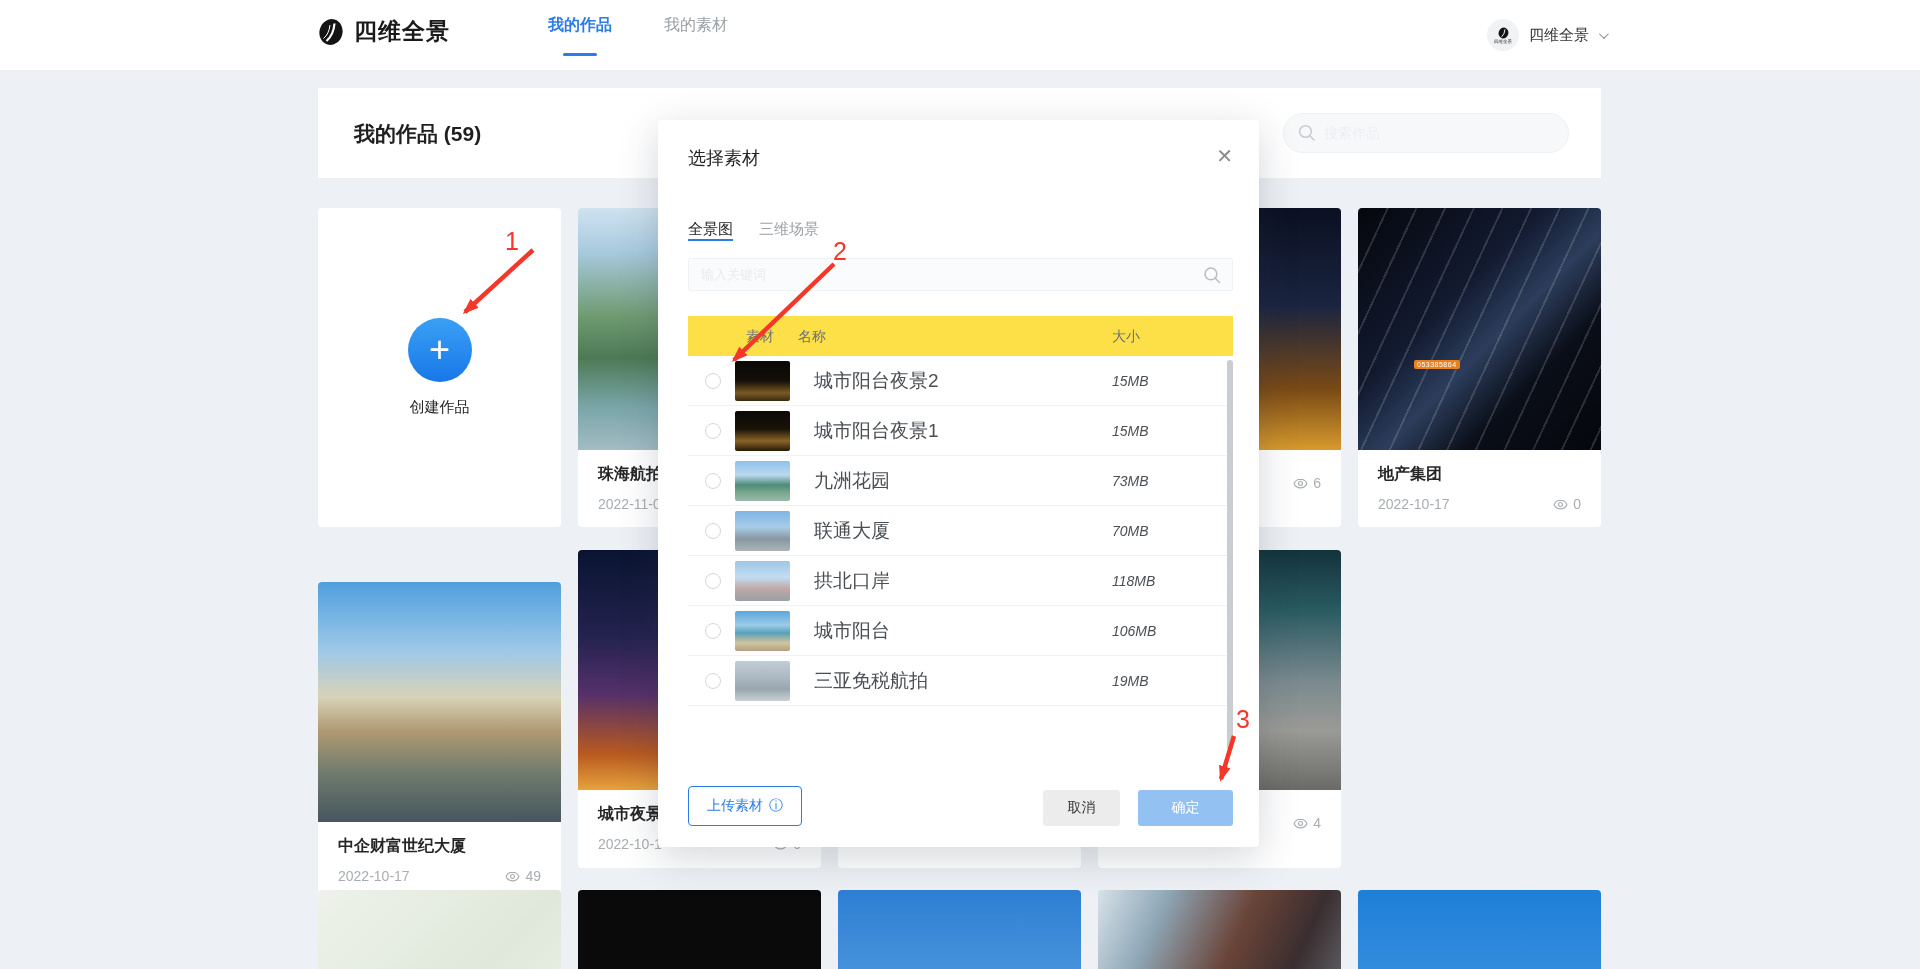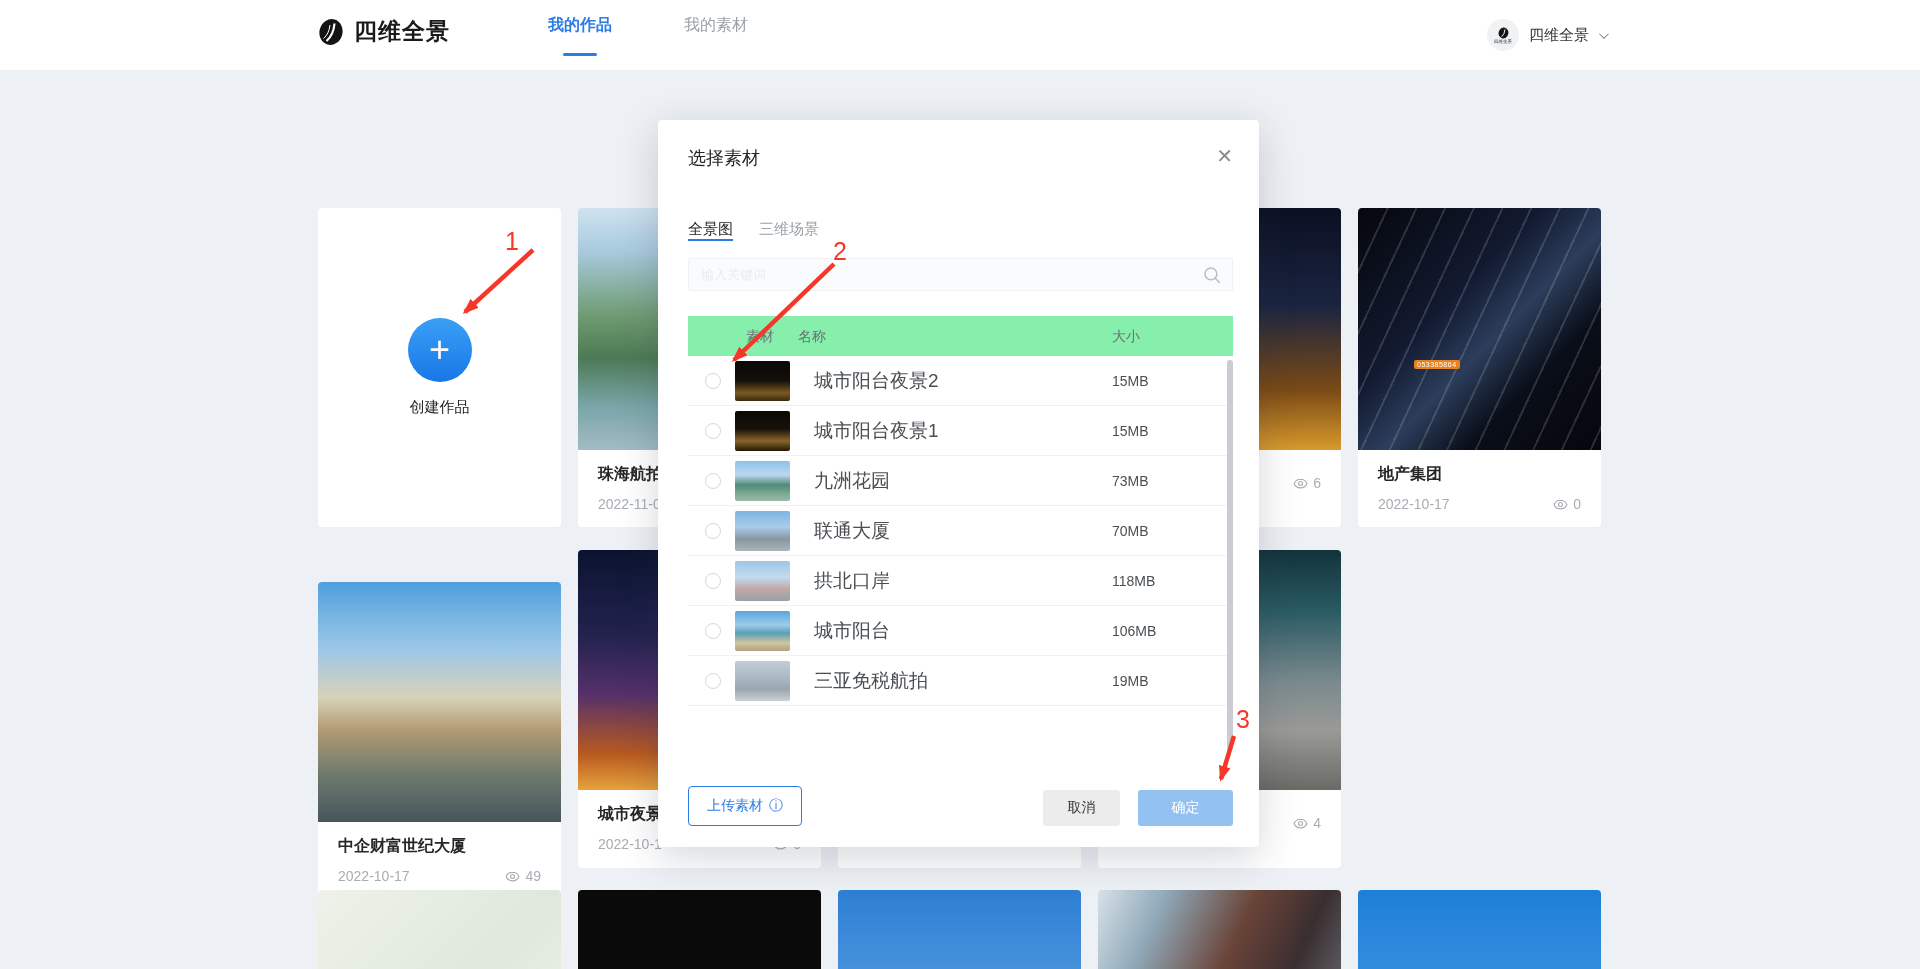--- a/index.html
+++ b/index.html
@@ -4,21 +4,21 @@
 <style>
   * { margin:0; padding:0; box-sizing:border-box; }
   html,body { width:1920px; height:969px; }
   body { font-family:"Liberation Sans","DejaVu Sans",sans-serif; background:#edf0f4; }
   .stage { position:relative; width:1920px; height:969px; overflow:hidden; background:#edf0f4; }
 
   
   .hdr { position:absolute; top:0; left:0; width:1920px; height:70px; background:#fff; z-index:5; }
   .logo { position:absolute; left:318px; top:16px; display:flex; align-items:center; gap:10px; }
   .logo-text { font-size:23px; font-weight:bold; color:#1a1a1a; letter-spacing:1px; }
-  .nav { position:absolute; left:548px; top:0; height:54px; display:flex; gap:72px; align-items:center; }
+  .nav { position:absolute; left:548px; top:0; height:54px; display:flex; gap:52px; align-items:center; }
   .nav-item { position:relative; font-size:16px; color:#9aa0a6; cursor:pointer; height:70px; line-height:66px; }
   .nav-item.active { color:#2b7ce5; font-weight:bold; }
   .nav-item.active::after { content:""; position:absolute; left:50%; transform:translateX(-50%); bottom:6px; width:34px; height:3px; border-radius:2px; background:#2b7ce5; }
   .userchip { position:absolute; right:314px; top:0; height:70px; display:flex; align-items:center; gap:10px; cursor:pointer; }
   .avatar { width:32px; height:32px; border-radius:50%; background:#f1f2f4; display:flex; flex-direction:column; align-items:center; justify-content:center; line-height:1; }
   .avatar .mini-name { font-size:5px; color:#333; transform:scale(.9); }
   .user-name { font-size:15px; color:#333; }
   .chev { width:7px; height:7px; border-right:1.5px solid #888; border-bottom:1.5px solid #888; transform:rotate(45deg) translateY(-2px); }
 
   
@@ -62,30 +62,30 @@
   .modal { position:absolute; left:658px; top:120px; width:601px; height:727px; background:#fff; border-radius:4px; box-shadow:0 10px 40px rgba(40,50,70,.20); z-index:10; }
   .m-title { position:absolute; left:30px; top:26px; font-size:18px; color:#262626; }
   .m-close { position:absolute; right:26px; top:26px; font-size:20px; color:#8c8c8c; cursor:pointer; line-height:1; }
   .m-tabs { position:absolute; left:30px; top:100px; display:flex; gap:26px; font-size:15px; }
   .m-tab { color:#9aa0a6; cursor:pointer; }
   .m-tab.active { color:#262626; font-weight:500; border-bottom:2px solid #2b7ce5; }
   .m-search { position:absolute; left:30px; top:138px; width:545px; height:33px; background:#fafbfc; border:1px solid #f0f1f3; border-radius:2px; }
   .m-search input { width:100%; height:100%; border:0; outline:0; background:transparent; padding:0 36px 0 12px; font-size:13px; color:#333; }
   .m-search input::placeholder { color:#e9ebee; }
   .m-search .mag { position:absolute; right:10px; top:7px; }
-  .m-thead { position:absolute; left:30px; top:196px; width:545px; height:40px; background:#86efac; font-size:14px; color:#6b7075; line-height:40px; }
+  .m-thead { position:absolute; left:30px; top:196px; width:545px; height:40px; background:#fde047; font-size:14px; color:#6b7075; line-height:40px; }
   .m-thead .h-mat { position:absolute; left:58px; }
   .m-thead .h-name { position:absolute; left:110px; }
   .m-thead .h-size { position:absolute; left:424px; }
   .m-tbody { position:absolute; left:30px; top:236px; width:545px; }
   .mrow { position:relative; height:50px; display:flex; align-items:center; border-bottom:1px solid #f0f1f3; }
   .radio { width:16px; height:16px; border-radius:50%; border:1px solid #d4d7dc; margin-left:17px; background:#fff; flex:0 0 auto; cursor:pointer; }
   .thumb { width:55px; height:40px; border-radius:2px; margin-left:14px; flex:0 0 auto; }
   .mname { margin-left:24px; font-size:19px; color:#4a4f54; }
-  .msize { position:absolute; left:424px; font-size:14px; color:#4a4f54; }
+  .msize { position:absolute; left:424px; font-size:14px; color:#4a4f54;font-style:italic; }
   .t0 { background:linear-gradient(180deg,#0a0806 0%,#14100a 50%,#7a5a22 80%,#3a2a10 100%); }
   .t1 { background:linear-gradient(180deg,#0b0906 0%,#191209 45%,#8a6428 75%,#241806 100%); }
   .t2 { background:linear-gradient(180deg,#8ec2ea 0%,#bcd8ee 35%,#4e8a78 60%,#7aa890 80%,#9ab8a8 100%); }
   .t3 { background:linear-gradient(180deg,#b8c6d4 0%,#90a4b4 40%,#6a8090 70%,#8a9aa8 100%); }
   .t4 { background:linear-gradient(180deg,#7db4e4 0%,#a8cce8 40%,#8898a0 70%,#aab4b8 100%); }
   .t5 { background:linear-gradient(180deg,#9cc6e8 0%,#c2dcf0 40%,#c0a8a4 70%,#98a0a8 100%); }
   .t6 { background:linear-gradient(180deg,#5aa6dc 0%,#9ccce8 35%,#58a0b8 55%,#d2c49e 80%,#b0a080 100%); }
   .t7 { background:linear-gradient(180deg,#c2ccd6 0%,#aab6c0 45%,#9aa6ae 70%,#c8d0d6 100%); }
   .m-scrollbar { position:absolute; left:569px; top:240px; width:6px; height:390px; border-radius:3px; background:#c9ccd1; }
   .m-upload { position:absolute; left:30px; top:666px; height:40px; padding:0 18px; border:1px solid #2b7ce5; border-radius:4px; background:#fff; color:#2b7ce5; font-size:14px; display:flex; align-items:center; gap:6px; cursor:pointer; }
@@ -120,20 +120,30 @@
           <ellipse cx="13" cy="14" rx="11.5" ry="13" fill="#141414" transform="rotate(16 13 14)"></ellipse>
           <path d="M8.5 23 Q15.5 17 16.5 5.5" stroke="#fff" stroke-width="2.2" fill="none"></path>
         </svg>
         <span class="mini-name">四维全景</span>
       </div>
       <span class="user-name">四维全景</span>
       <span class="chev"></span>
     </div>
   </div>
 
+  <div class="toolbar">
+    <div class="page-title">我的作品 (59)</div>
+    <div class="search-pill">
+      <svg width="18" height="18" viewBox="0 0 18 18">
+        <circle cx="7.5" cy="7.5" r="5.8" fill="none" stroke="#c8ccd4" stroke-width="1.6"></circle>
+        <line x1="12" y1="12" x2="16" y2="16" stroke="#c8ccd4" stroke-width="1.6" stroke-linecap="round"></line>
+      </svg>
+      <input placeholder="搜索作品" style="">
+    </div>
+  </div>
 
   <div class="card create-card" style="left:318px;top:208px;">
     <div class="plus-circle">+</div>
     <div class="create-label">创建作品</div>
   </div>
 
   <div class="card" style="left:578px;top:208px;height:319px;">
     <div class="cimg img-zhuhai"></div>
     <div class="cfoot">
       <div class="ctitle">珠海航拍</div>

